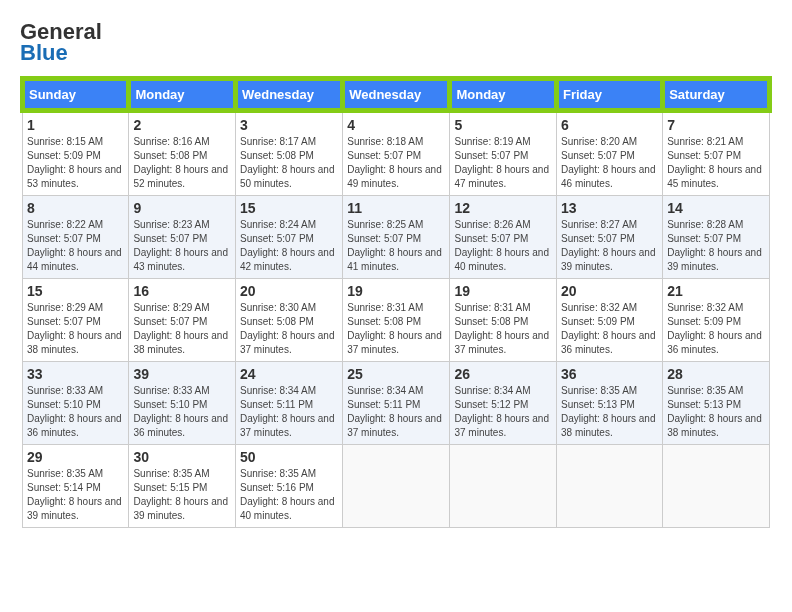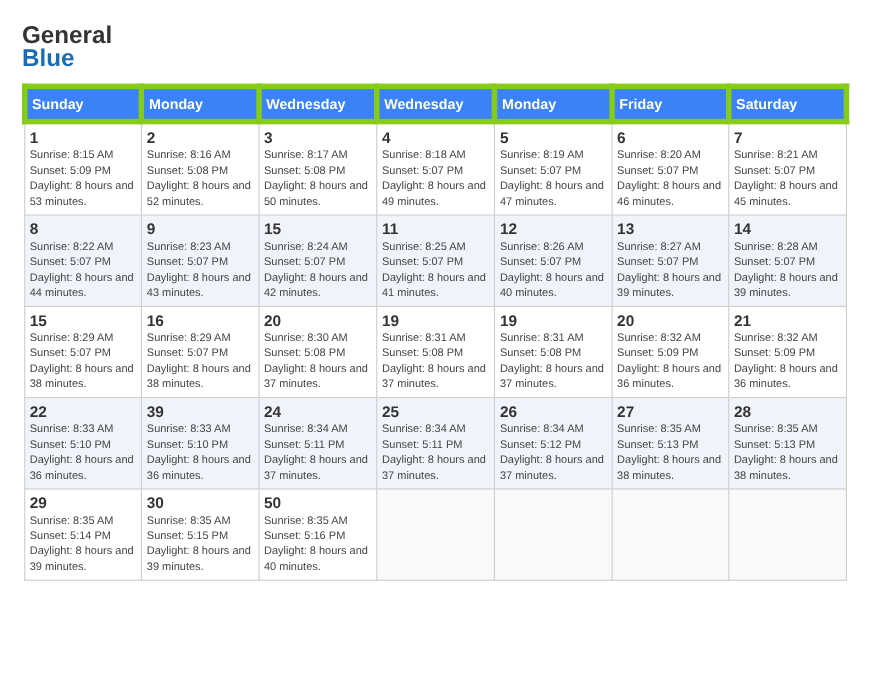--- a/index.html
+++ b/index.html
@@ -282,21 +282,21 @@
         <span class="day-number">21</span>
         <div class="day-info">
           Sunrise: 8:32 AM<br>
           Sunset: 5:09 PM<br>
           Daylight: 8 hours and 36 minutes.
         </div>
       </td>
       </tr>
       <tr>
         <td>
-        <span class="day-number">22</span>
+        <span class="day-number">33</span>
         <div class="day-info">
           Sunrise: 8:33 AM<br>
           Sunset: 5:10 PM<br>
           Daylight: 8 hours and 36 minutes.
         </div>
       </td>
         <td>
         <span class="day-number">39</span>
         <div class="day-info">
           Sunrise: 8:33 AM<br>
@@ -322,21 +322,21 @@
       </td>
         <td>
         <span class="day-number">26</span>
         <div class="day-info">
           Sunrise: 8:34 AM<br>
           Sunset: 5:12 PM<br>
           Daylight: 8 hours and 37 minutes.
         </div>
       </td>
         <td>
-        <span class="day-number">27</span>
+        <span class="day-number">36</span>
         <div class="day-info">
           Sunrise: 8:35 AM<br>
           Sunset: 5:13 PM<br>
           Daylight: 8 hours and 38 minutes.
         </div>
       </td>
         <td>
         <span class="day-number">28</span>
         <div class="day-info">
           Sunrise: 8:35 AM<br>

